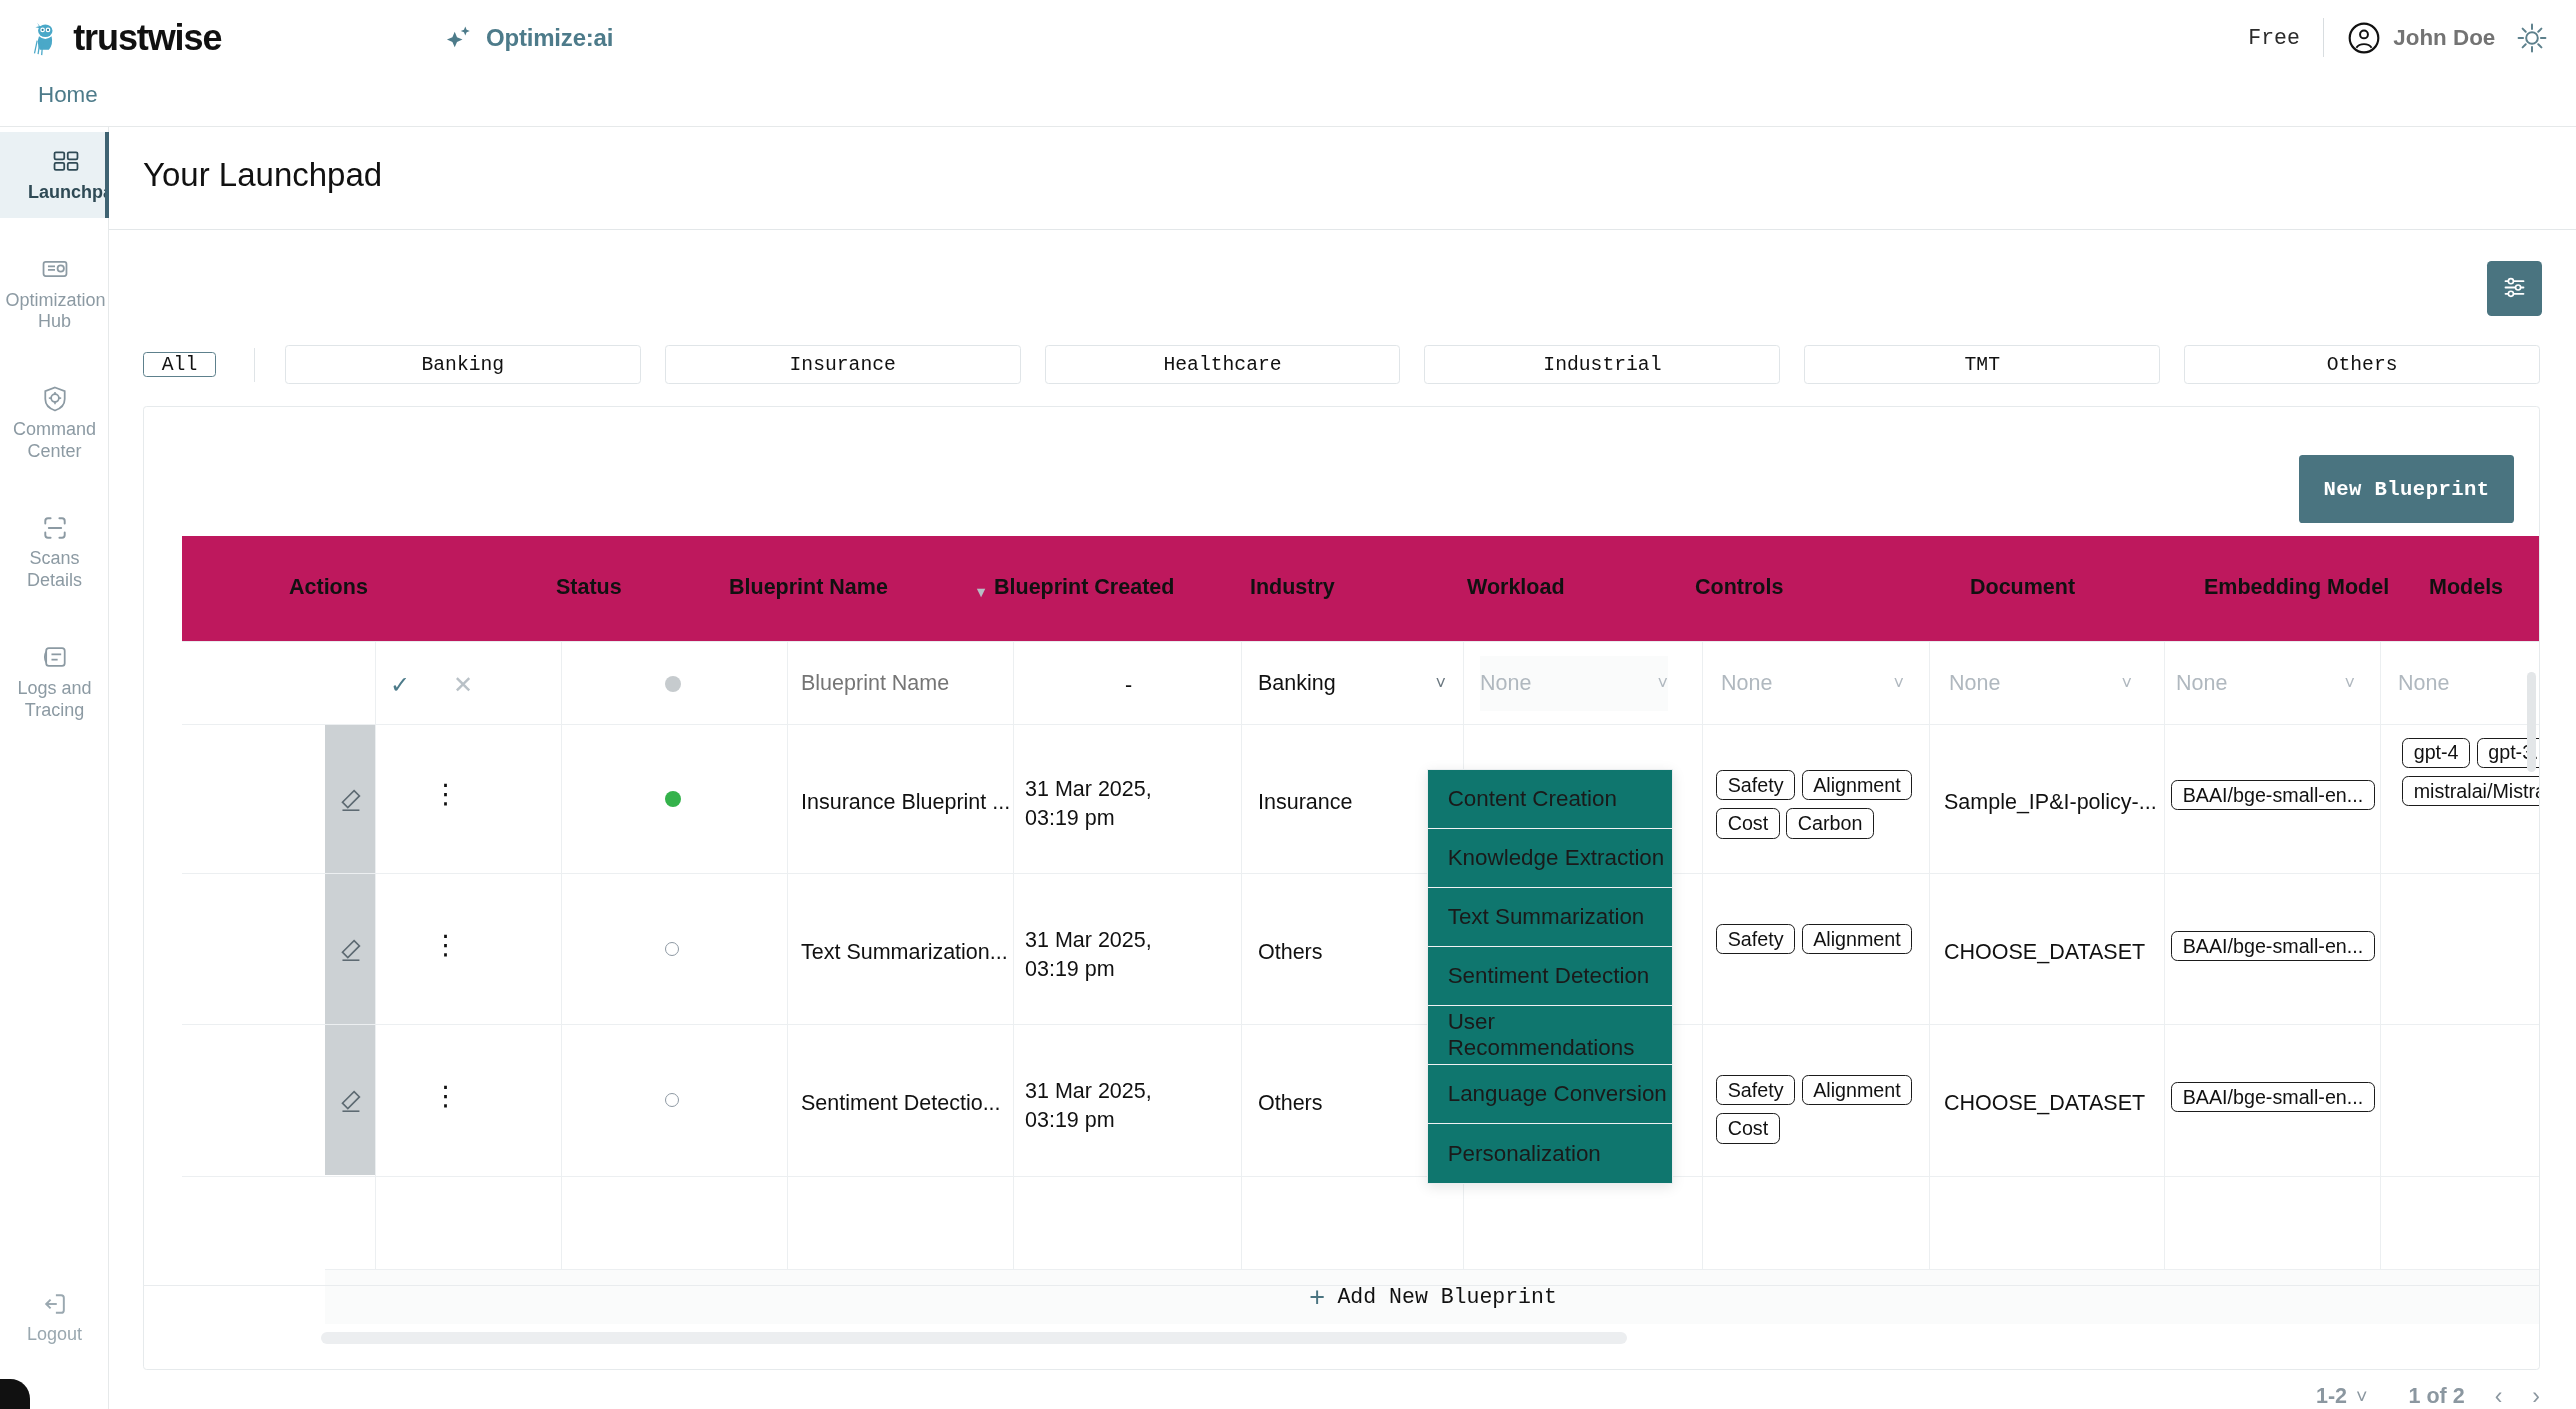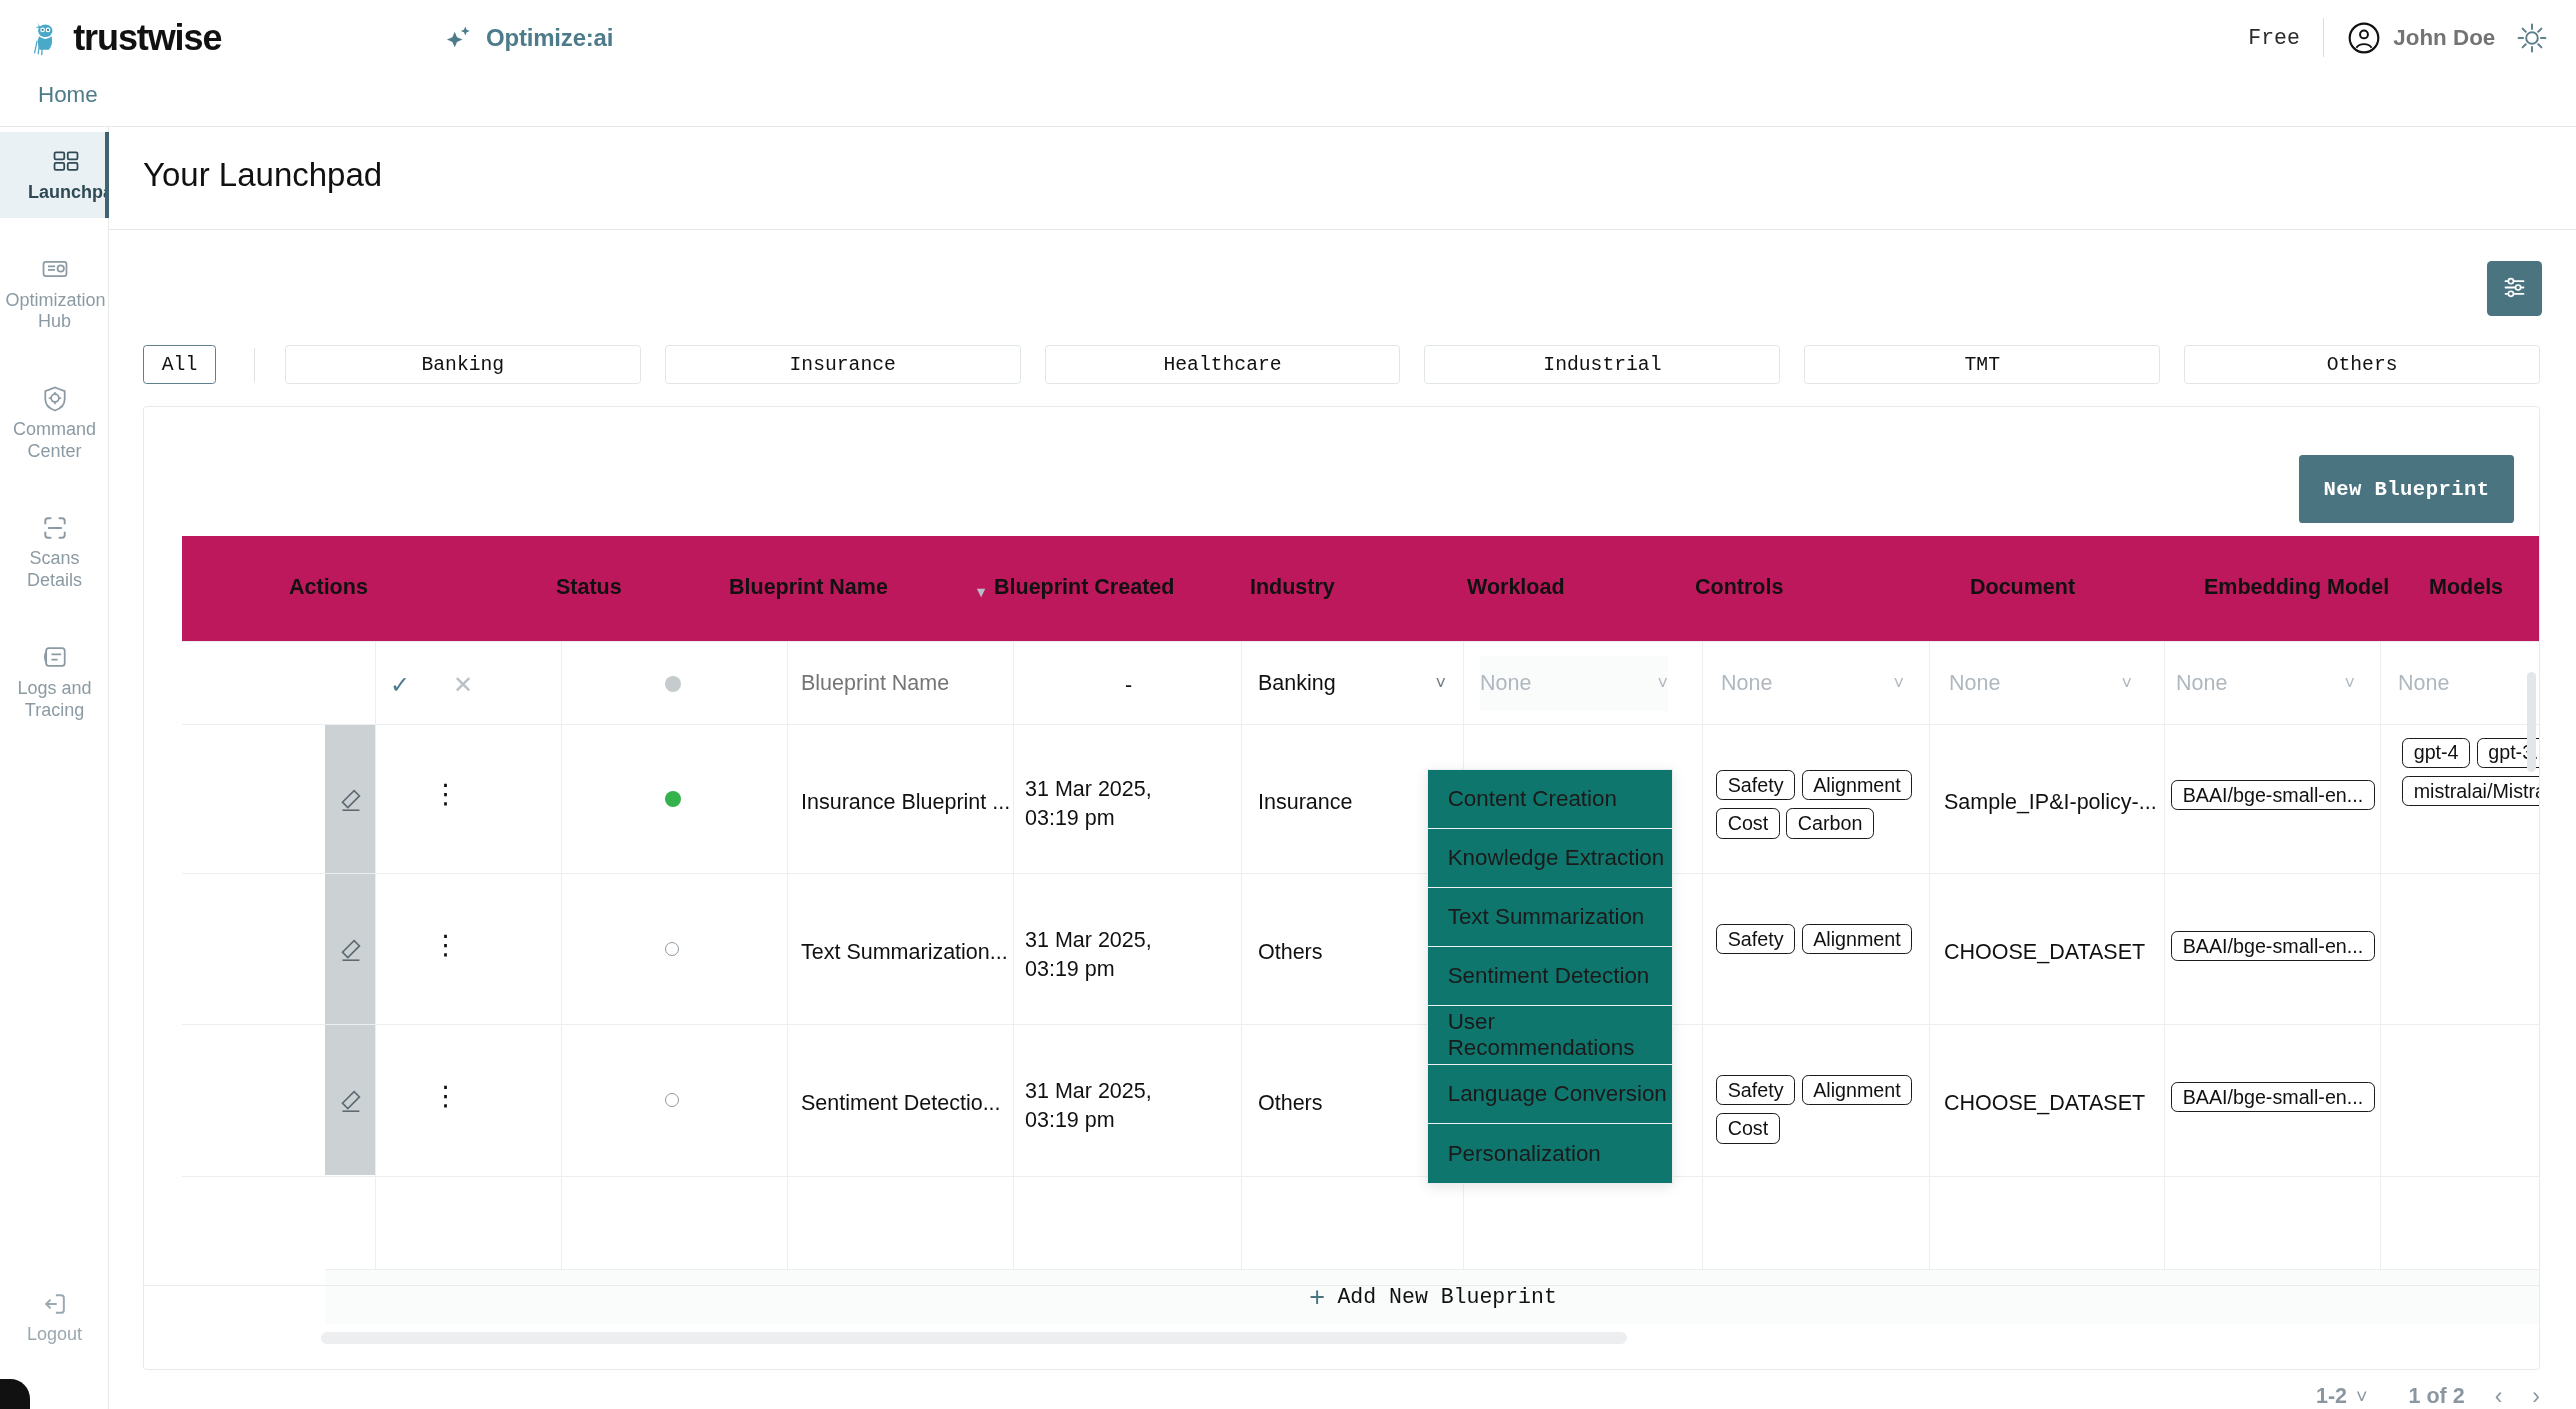--- a/index.html
+++ b/index.html
@@ -77,21 +77,21 @@
   }
   .search-input::placeholder { color: #9aa6b2; }
   .filter-btn {
     position:absolute; right: 34px; top: 134px; width: 55px; height: 55px;
     background:#4a7480; border-radius: 4.5px; display:flex; align-items:center; justify-content:center;
   }
 
   
   .cats { position: absolute; left: 34px; top: 215px; width: 2397px; height: 45px; display:flex; align-items:center; }
   .cat-all {
-    width: 73px; height: 39px; border:0.9px solid #5d808c; border-radius:3.6px;
+    width: 73px; height: 25px; border:0.9px solid #5d808c; border-radius:3.6px;
     display:flex; align-items:center; justify-content:center;
     font-family:"Liberation Mono", monospace; font-size:19.7px; color:#111;
   }
   .cat-div { width:0.9px; height:34px; background:#dfe4e7; margin: 0 30px 0 38px; }
   .cat-pill {
     height: 39px; border:0.9px solid #e0e5e8; border-radius:3.6px; background:#fff;
     display:flex; align-items:center; justify-content:center;
     font-family:"Liberation Mono", monospace; font-size:19.7px; color:#111;
     margin-right: 24px; flex: 1 1 0;
   }

